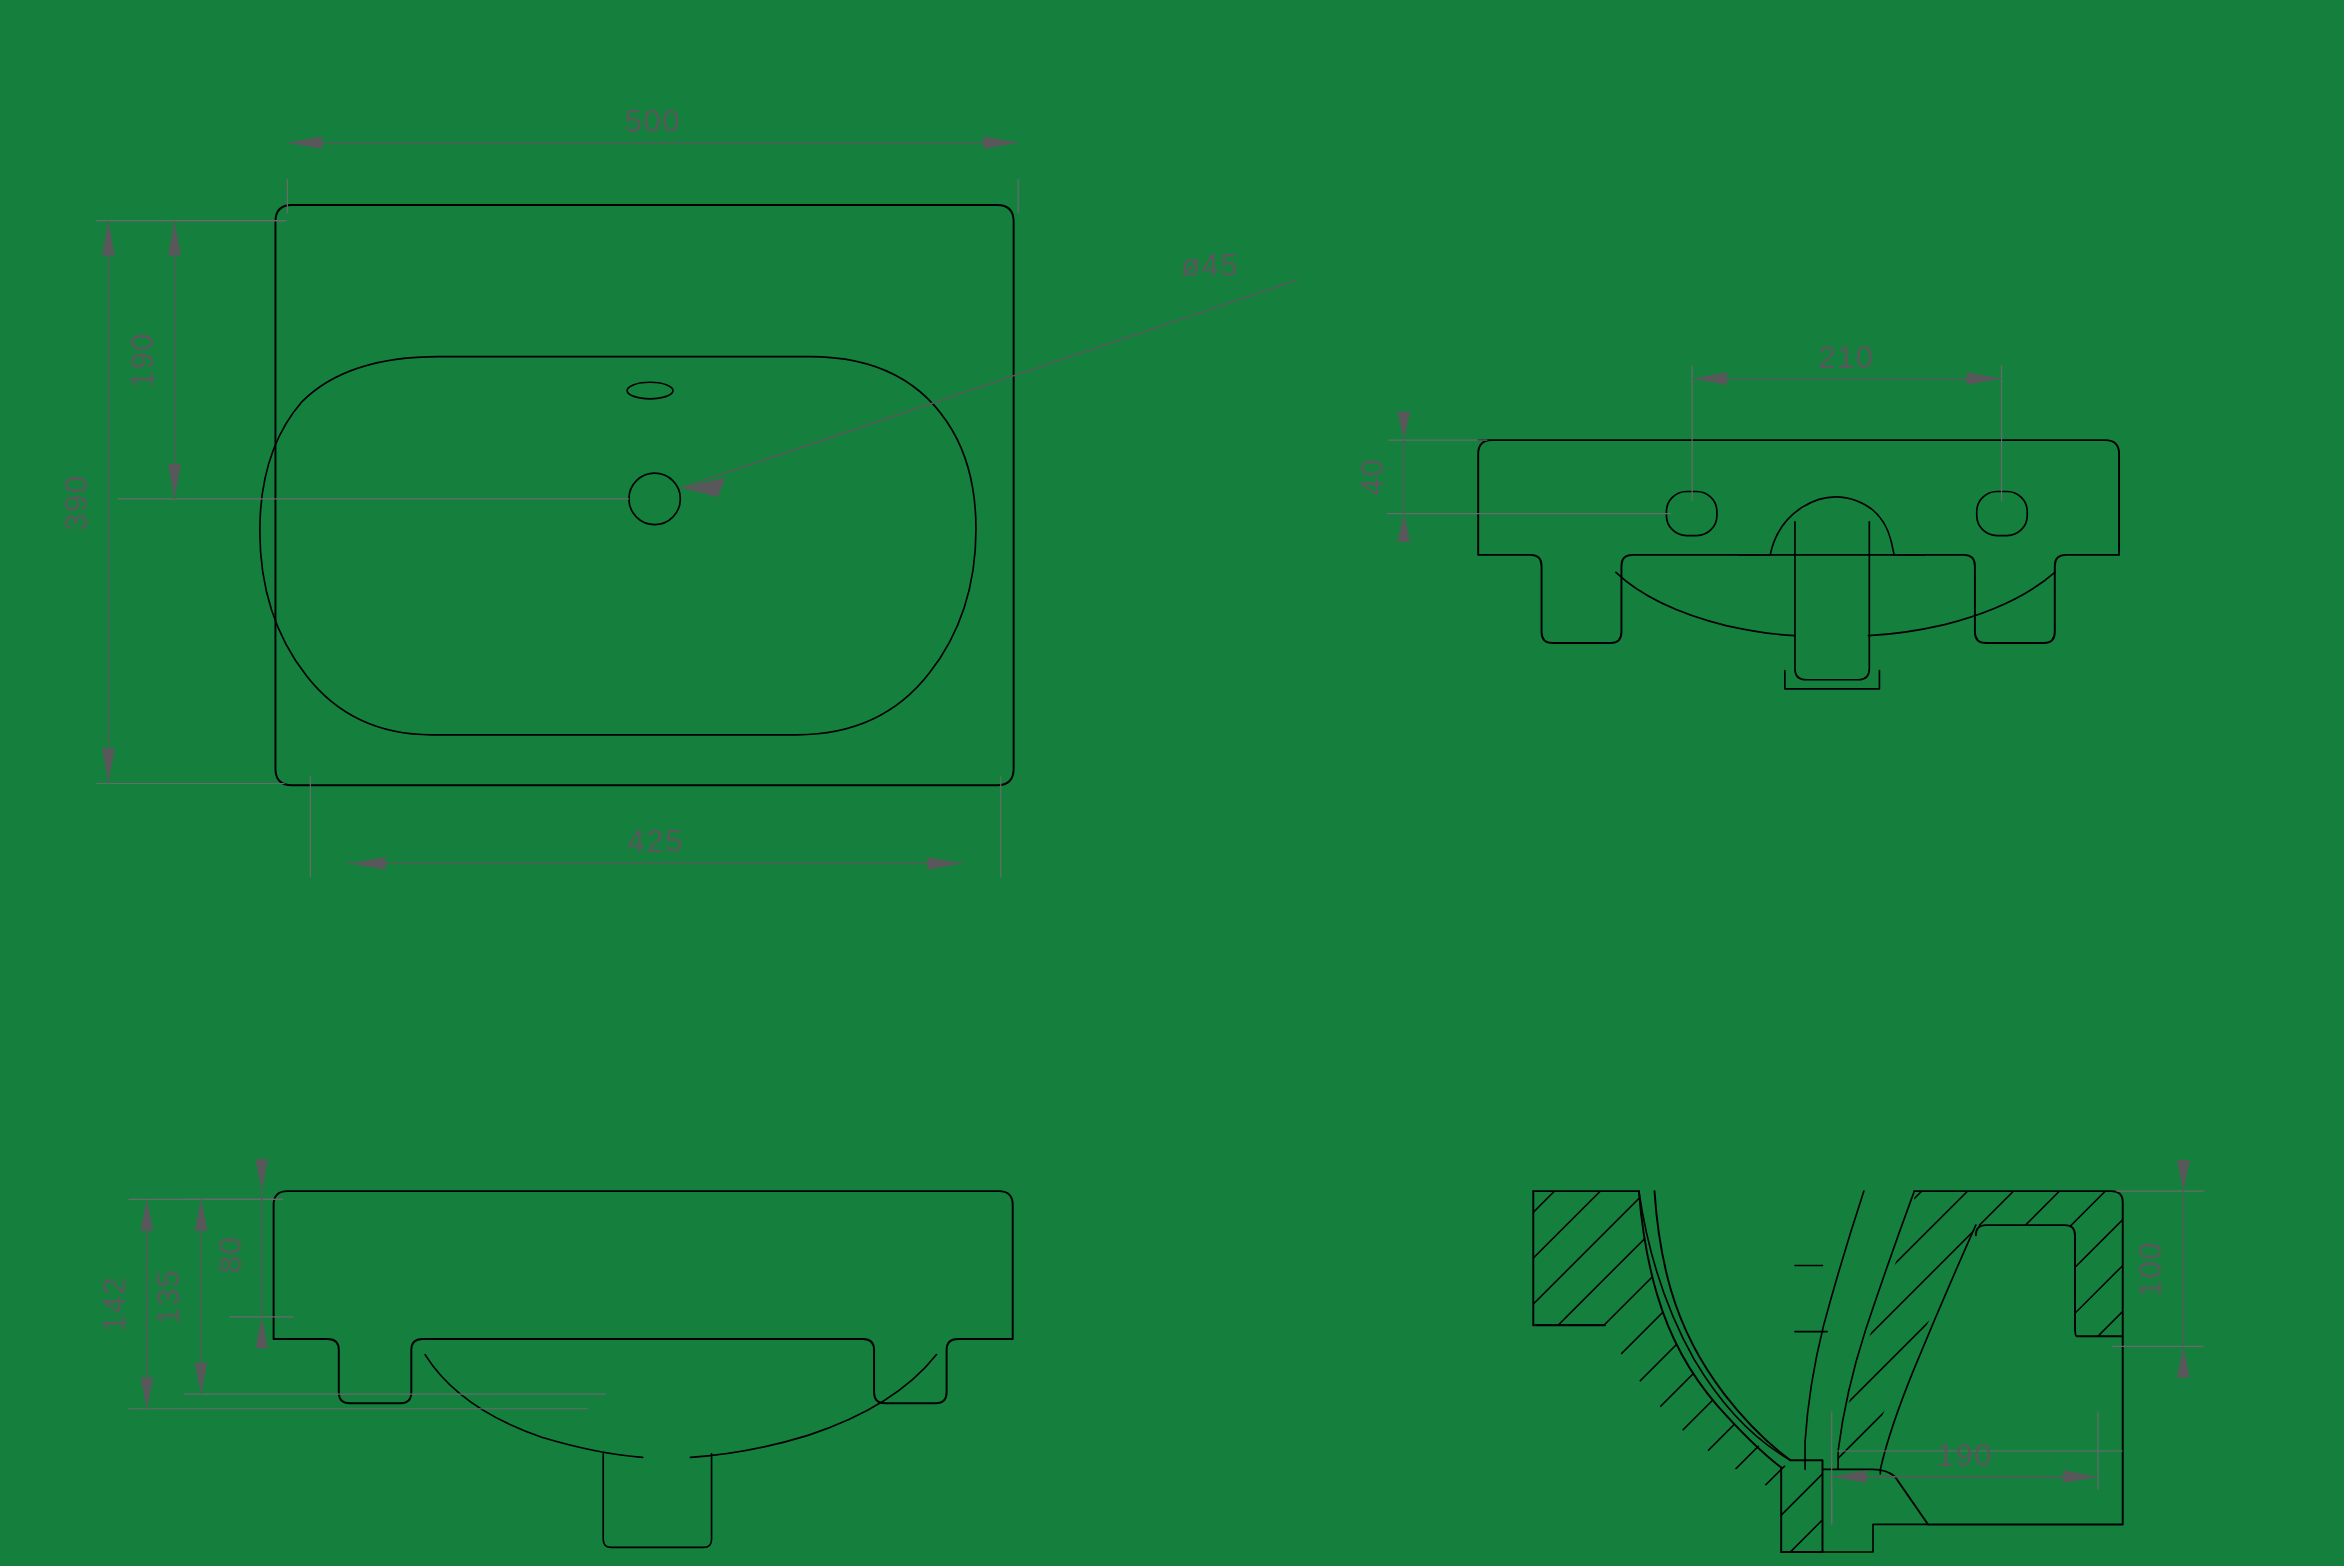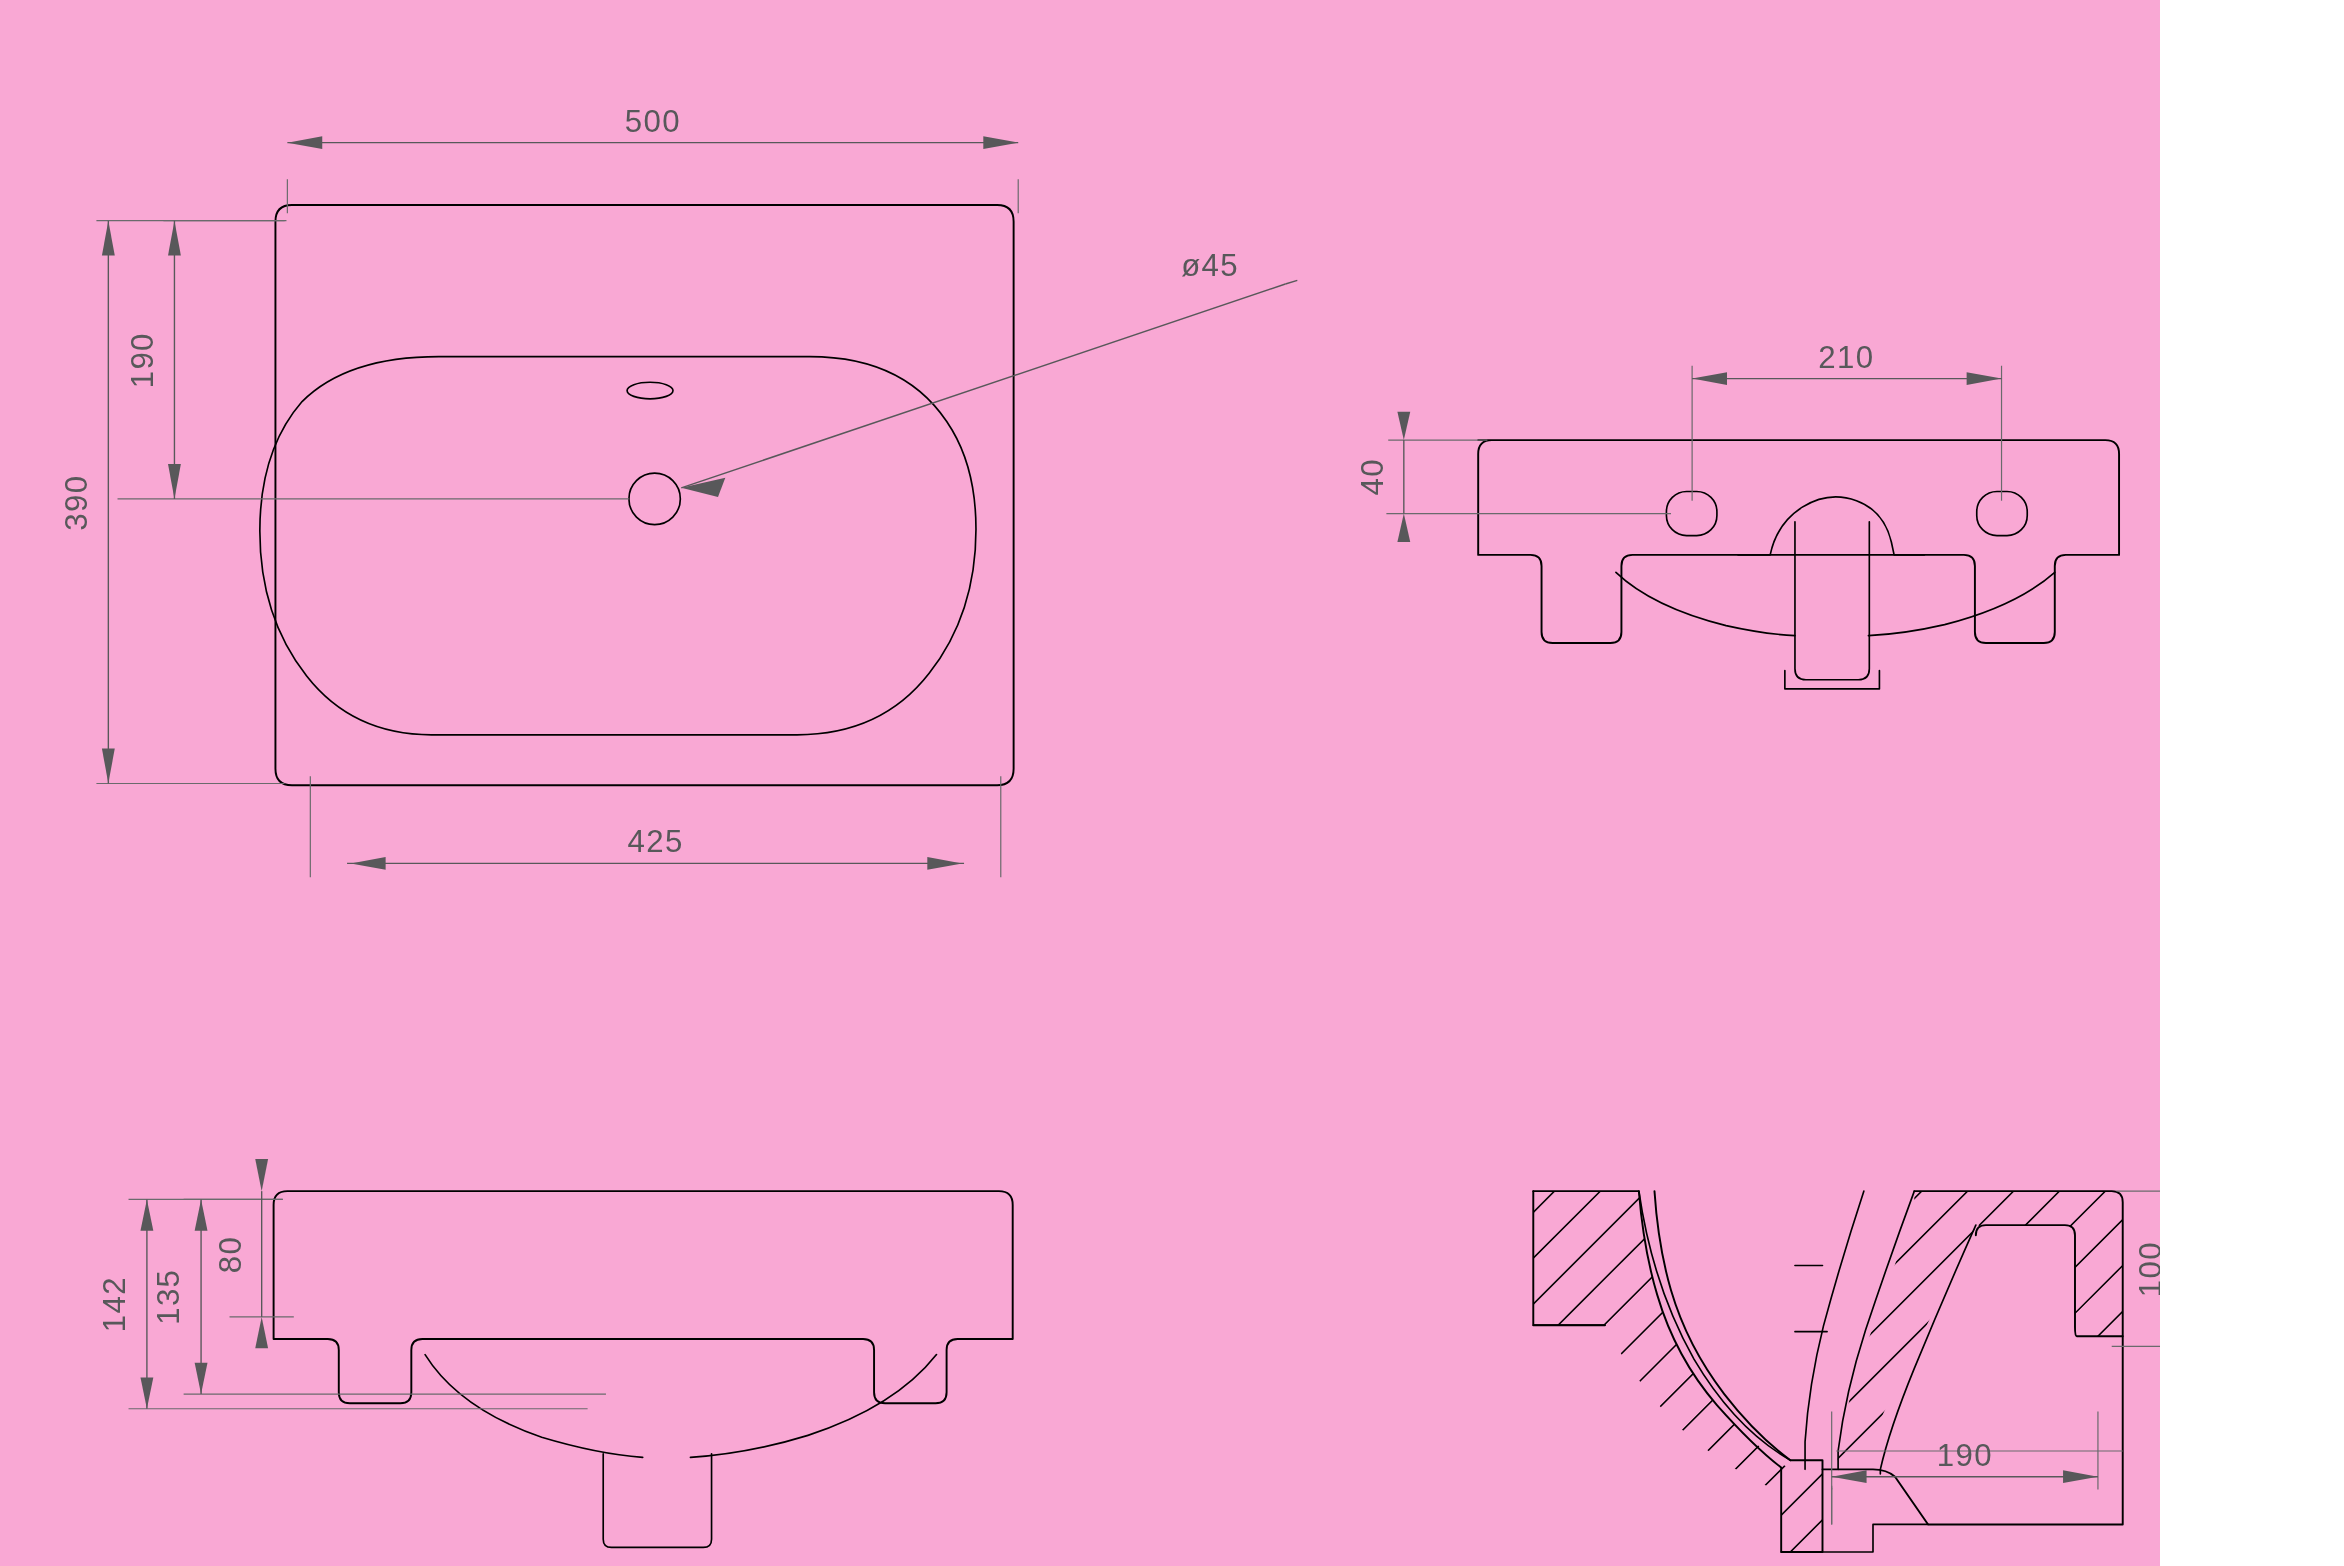--- a/index.html
+++ b/index.html
@@ -6,23 +6,23 @@
   html, body {
     margin: 0;
     padding: 0;
     background: #ffffff;
   }
   body {
     font-family: "Liberation Sans", sans-serif;
   }
   #sheet {
     position: relative;
-    width: 2160px;
+    width: 2344px;
     height: 1567px;
-    background: #f9a8d4;
+    background: #15803d;
     overflow: hidden;
   }
   #sheet svg {
     display: block;
   }
   .outline {
     fill: none;
     stroke: #000000;
     stroke-width: 2.1;
     stroke-linejoin: round;

